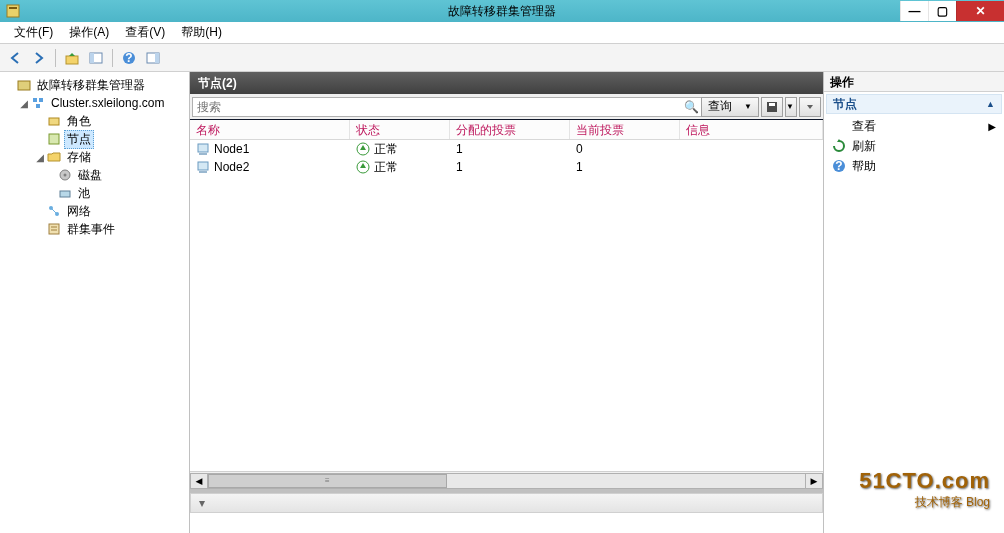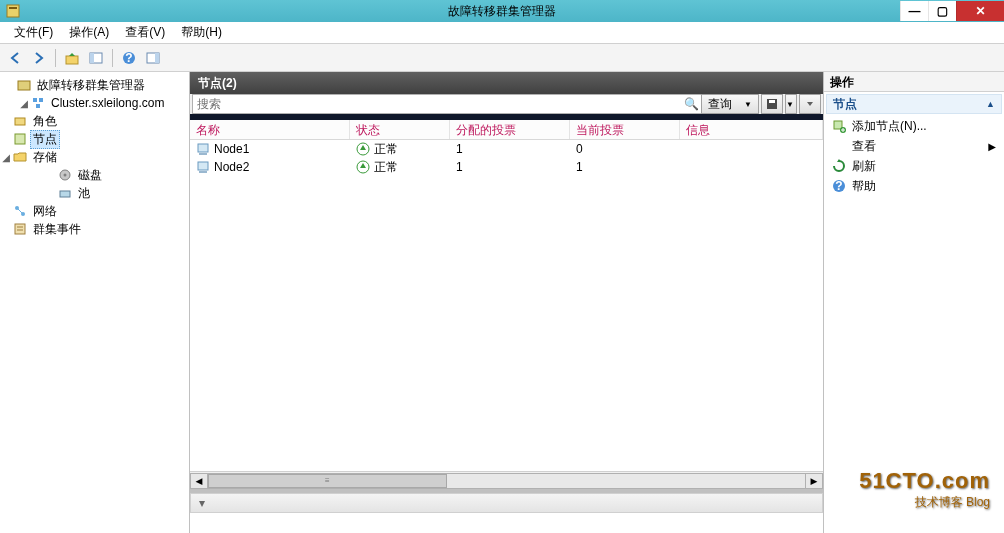--- a/index.html
+++ b/index.html
@@ -20,25 +20,25 @@
 .toolbar .sep { width:1px; height:18px; background:#c0c0c0; margin:0 3px; }
 
 .main { display: flex; height: calc(533px - 22px - 22px - 28px); }
 
 .tree-pane { width: 190px; border-right:1px solid #c0c0c0; padding:4px 0; overflow:auto; background:#fff; }
 .tree-row { display:flex; align-items:center; height:18px; padding-right:4px; white-space:nowrap; }
 .tree-row.selected .label { background:#cde8ff; border:1px dotted #5a9fd4; padding:0 2px; }
 .tree-row .expander { width:12px; text-align:center; color:#666; font-size:10px; }
 .tree-row .icon { width:16px; height:16px; margin-right:2px; display:flex; align-items:center; justify-content:center; }
 .tree-row .label { padding:0 3px; }
-.indent1 { padding-left:4px; } .indent2 { padding-left:18px; } .indent3 { } .indent4 { padding-left:45px; }
+.indent1 { padding-left:4px; } .indent2 { padding-left:18px; } .indent3 { padding-left:34px; } .indent4 { padding-left:45px; }
 
 .center-pane { flex:1; display:flex; flex-direction:column; border-right:1px solid #c0c0c0; }
 .panel-header { height:22px; background:linear-gradient(#606060,#404040); color:#fff; display:flex; align-items:center; padding-left:8px; font-weight:bold; }
-.search-row { height:26px; display:flex; align-items:center; padding:2px; gap:2px; background:#f0f0f0; border-bottom:6px solid #0f172a; }
+.search-row { height:26px; display:flex; align-items:center; padding:2px; gap:2px; background:#f0f0f0; border-bottom:1px solid #0f172a; }
 .search-row input { flex:1; height:20px; border:1px solid #b0b0b0; padding:0 4px; color:#888; }
 .search-row .search-icon { position:relative; margin-left:-20px; color:#888; }
 .search-row .qbtn { height:20px; border:1px solid #a0a0a0; background:linear-gradient(#f8f8f8,#e0e0e0); padding:0 6px; display:flex; align-items:center; gap:12px; }
 .search-row .icon-btn { width:22px; justify-content:center; padding:0; }
 .search-row .split { width:12px; padding:0; }
 
 .list-area { flex:1; display:flex; flex-direction:column; }
 .list-header { display:flex; height:20px; border-bottom:1px solid #d8d8d8; background:#fcfcfc; }
 .list-header .col { border-right:1px solid #e4e4e4; padding:2px 6px; color:#be185d; }
 .list-body { flex:1; overflow:auto; }
@@ -320,31 +320,20 @@
     </div>
   </div>
 
   <div class="actions-pane">
     <div class="panel-header2">操作</div>
     <div class="section-head">
       <span>节点</span>
       <span style="font-size:9px;">▲</span>
     </div>
     <div class="action-item">
-      <span>
-          <svg width="14" height="14">
-            <rect x="2" y="2" width="8" height="8" fill="#c8e8b0" stroke="#6a9a30"></rect>
-            <circle cx="11" cy="11" r="3" fill="#3a9a3a"></circle>
-            <line x1="11" y1="9" x2="11" y2="13" stroke="#fff"></line>
-            <line x1="9" y1="11" x2="13" y2="11" stroke="#fff"></line>
-          </svg>
-        </span>
-      <span>添加节点(N)...</span>
-    </div>
-    <div class="action-item">
       <span style="width:14px;"></span>
       <span>查看</span>
       <span class="spacer"></span>
         <span class="arrow">▶</span>
     </div>
     <div class="action-item">
       <span>
           <svg width="14" height="14">
             <path d="M7 2 A5 5 0 1 1 2 7" fill="none" stroke="#2a8a3a" stroke-width="2"></path>
             <path d="M7 0 L9 3 L5 3 Z" fill="#2a8a3a"></path>

